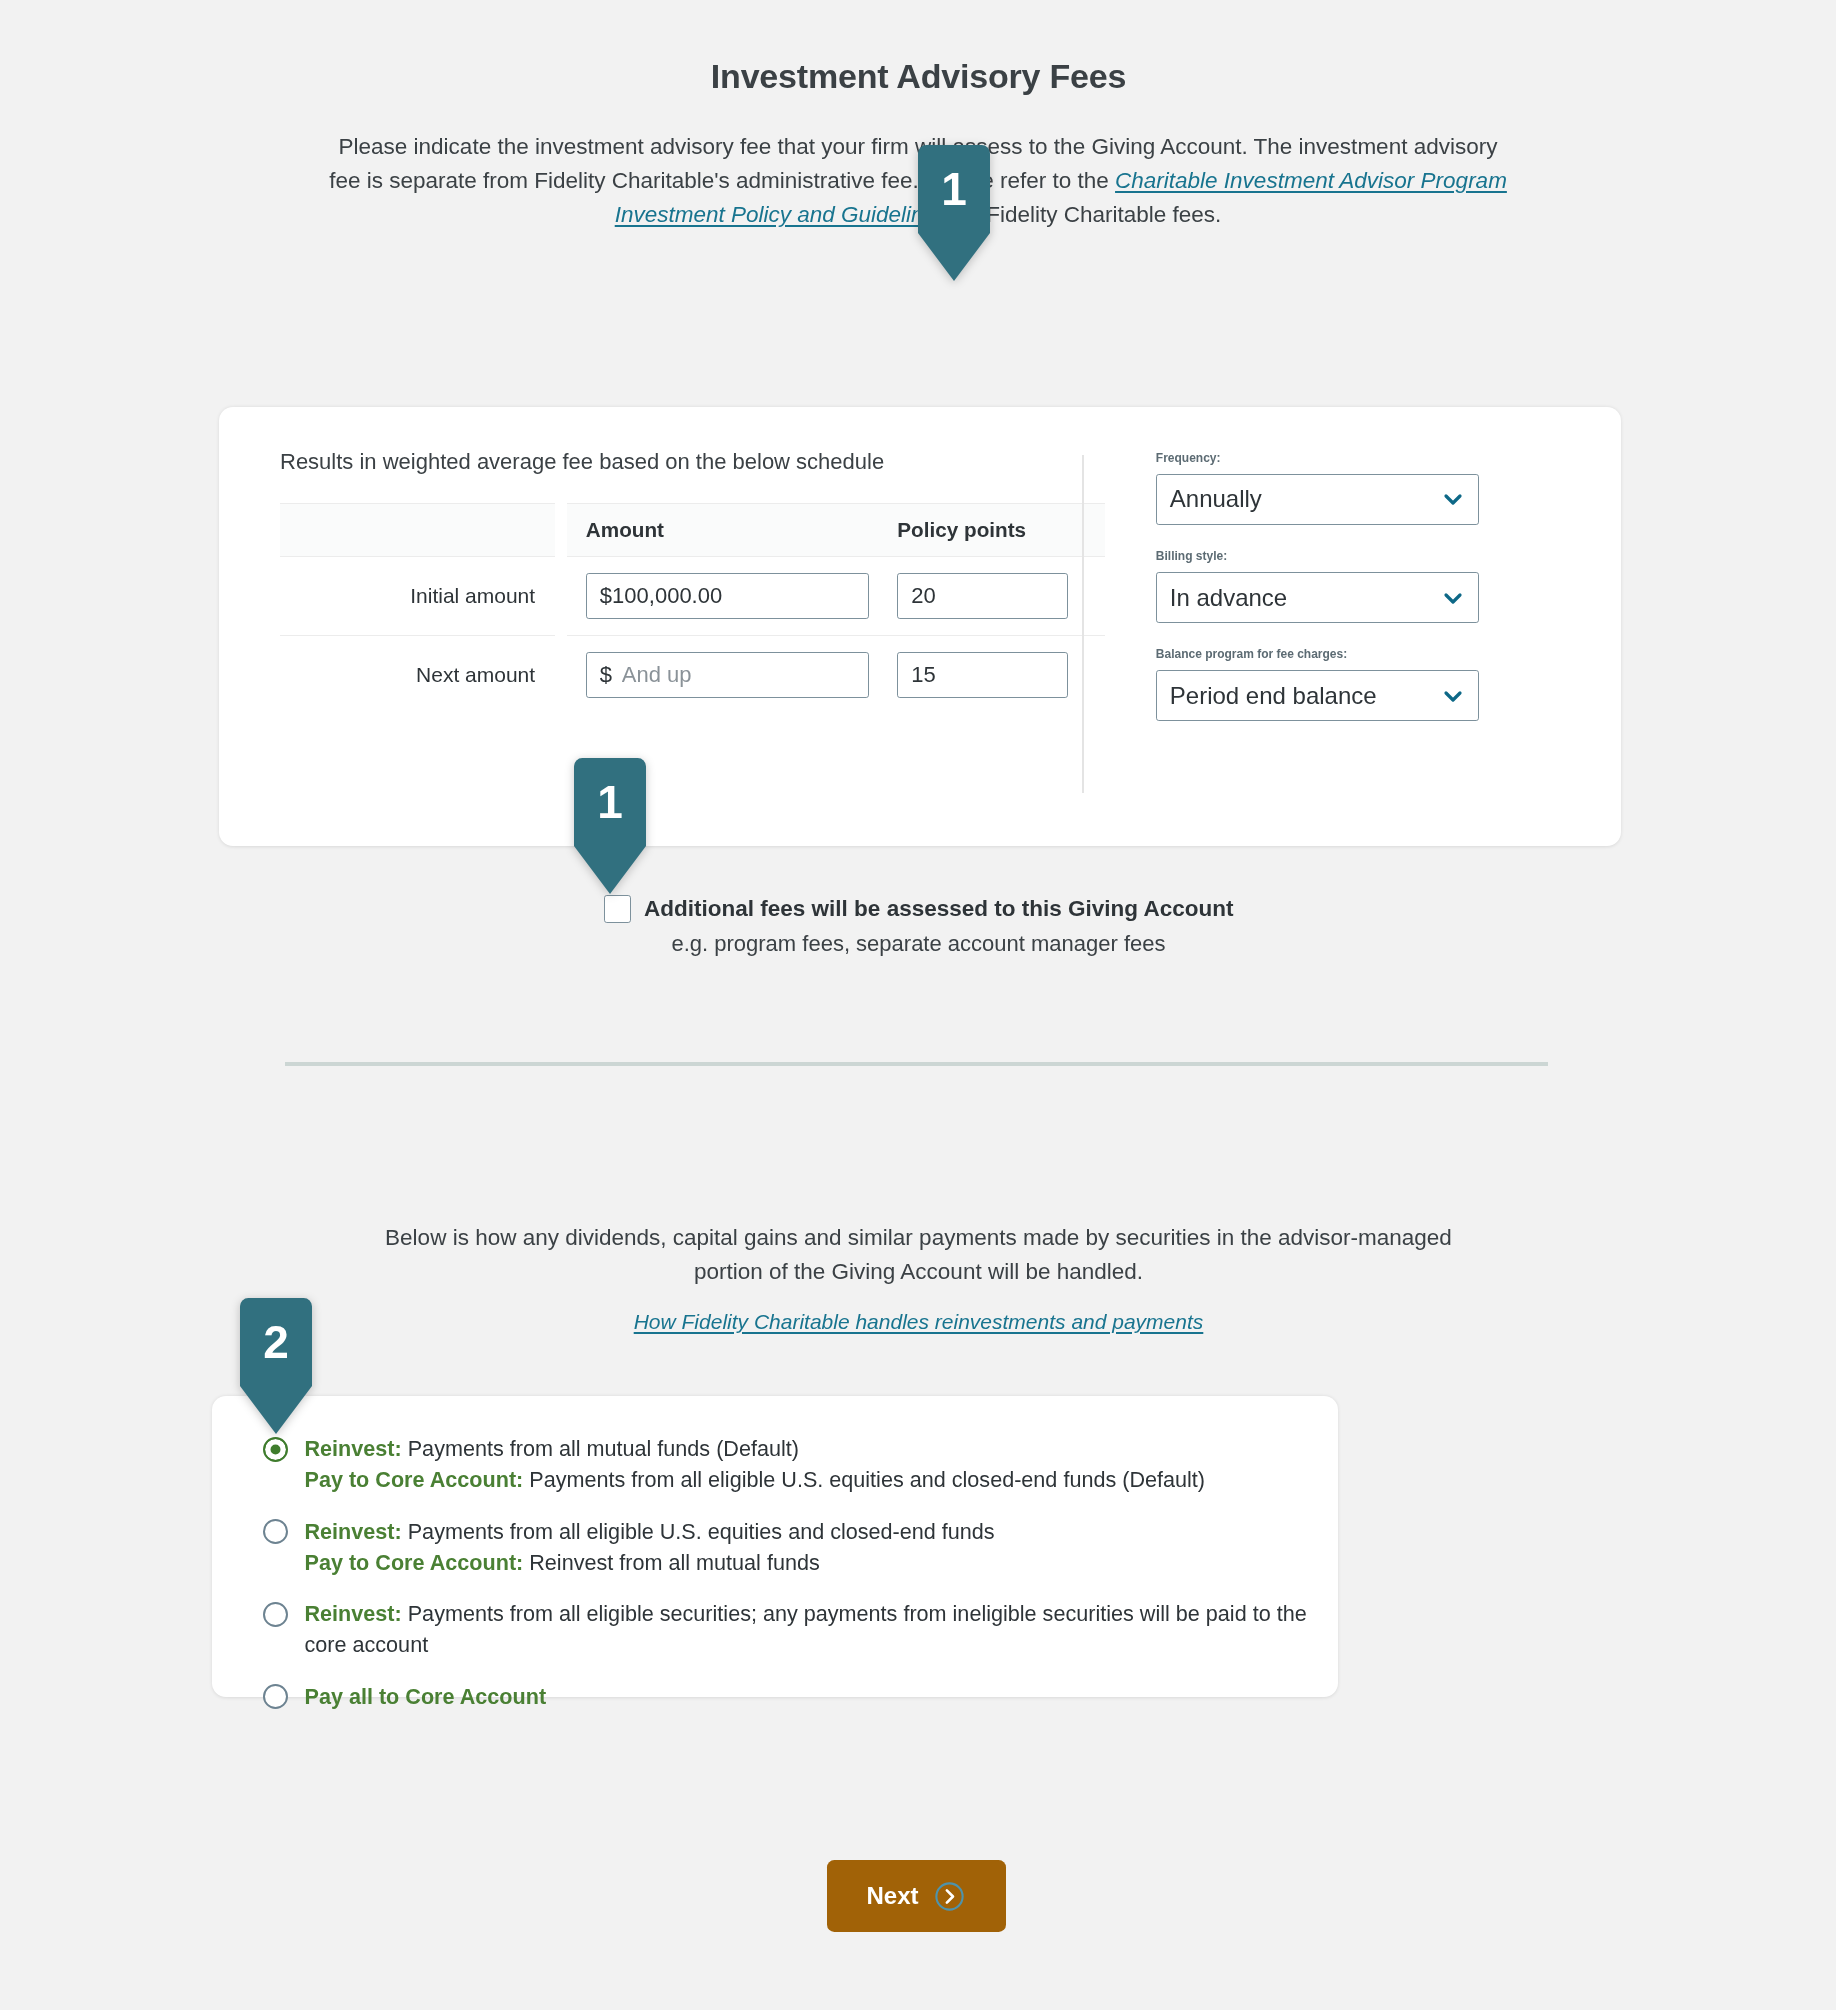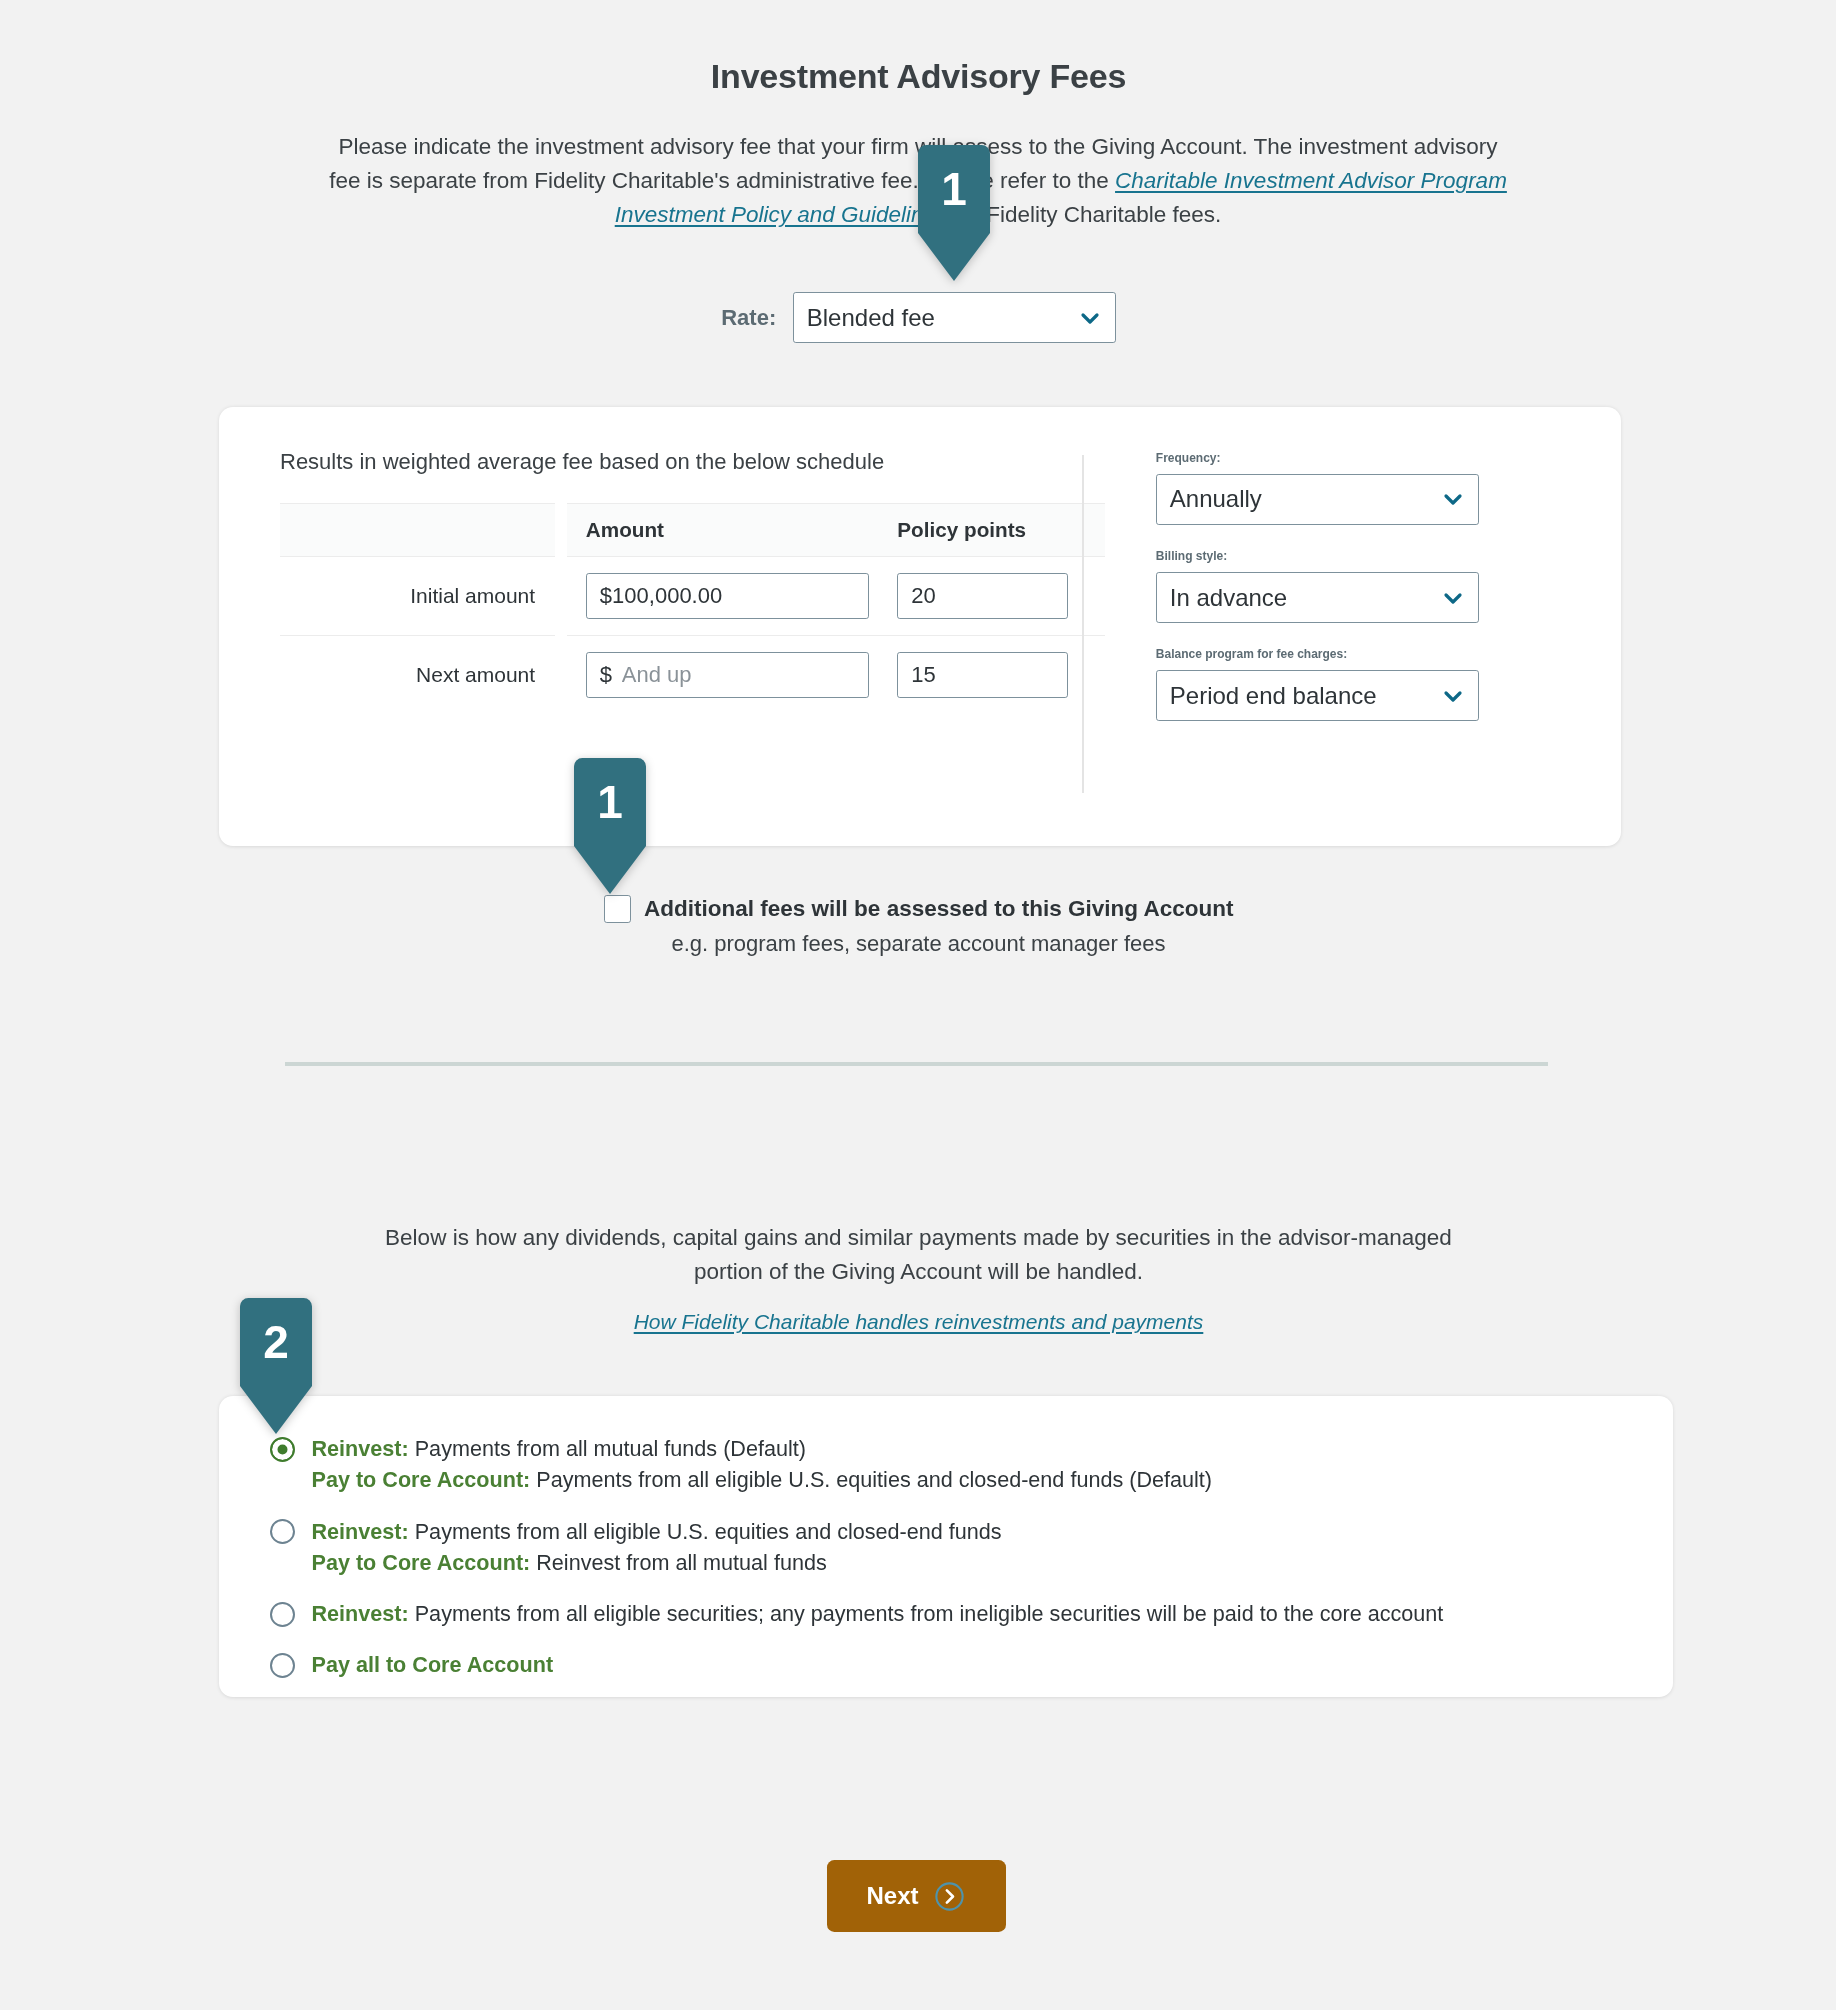--- a/index.html
+++ b/index.html
@@ -177,22 +177,22 @@
   
   #hr { position: absolute; left: 285px; top: 1062px; width: 1263px; height: 3.7px; background: #ccd6d4; }
 
   
   #div-title { position: absolute; left: 0; top: 1141px; width: 1837px; }
   #div-intro { position: absolute; left: 0; top: 1221px; width: 1837px; }
   #div-link  { position: absolute; left: 0; top: 1310px; width: 1837px; text-align: center; font-size: 21px; }
 
   #radio-card {
     position: absolute;
-    left: 219px; top: 1396px;
-    width: 1454px; height: 301px;
+    left: 212px; top: 1396px;
+    width: 1126px; height: 301px;
     padding: 37px 0 0 0;
   }
   .opt { display: flex; align-items: flex-start; padding-left: 51px; }
   .opt + .opt { margin-top: 20px; }
   .radio {
     width: 25px; height: 25px; border-radius: 50%;
     border: 2.8px solid #6d8391;
     background: #fff;
     flex: 0 0 25px;
     margin-top: 3.7px;
@@ -258,33 +258,20 @@
 <div class="page">
 
   <div style="position:absolute;left:0;top:57px;width:1837px;">
     <div class="section-title">Investment Advisory Fees</div>
   </div>
 
   <div style="position:absolute;left:321px;top:130px;width:1194px;">
     <p class="intro"><span>Please indicate the investment advisory fee that your firm will assess to the Giving Account. The investment advisory fee is separate from Fidelity Charitable's administrative fee. Please refer to the </span><span class="inline-link">Charitable Investment Advisor Program Investment Policy and Guidelines</span><span> for Fidelity Charitable fees.</span></p>
   </div>
 
-  <div style="position:absolute;left:0;top:239px;width:1837px;">
-    <div class="rate-row">
-      <span class="rate-label">Rate:</span>
-      <div class="sel" style="width:323px;">
-        <span class="sel-val">Blended fee</span>
-        <span class="chev">
-          <svg viewBox="0 0 24 24" fill="none" stroke="#0d6887" stroke-width="3.2" stroke-linecap="round" stroke-linejoin="round">
-              <polyline points="5,9 12,16 19,9"></polyline>
-            </svg>
-        </span>
-      </div>
-    </div>
-  </div>
 
   <div class="card" id="fee-card">
     <div class="fee-inner">
 
       <div class="fee-left">
         <div class="fee-note">Results in weighted average fee based on the below schedule</div>
 
         <table class="sched">
           <colgroup>
             <col class="col-label">

